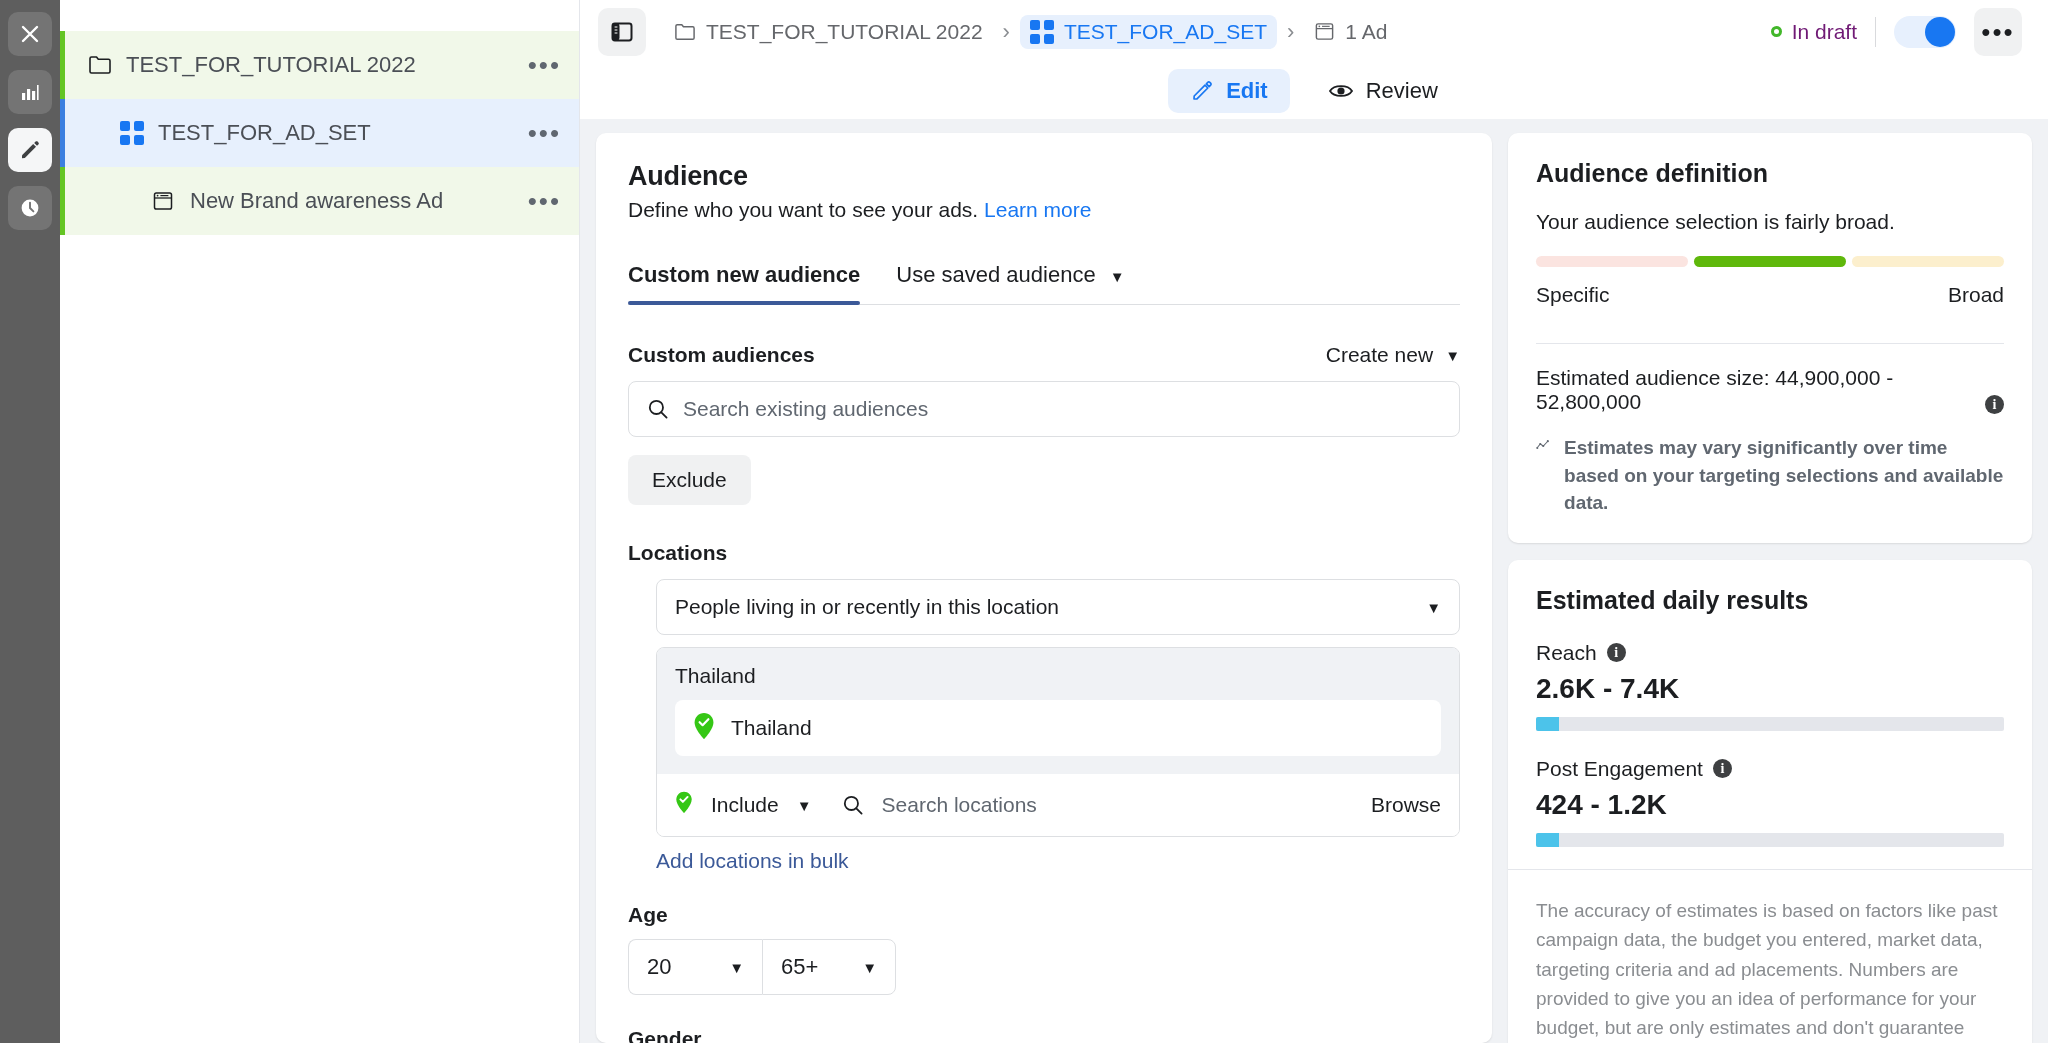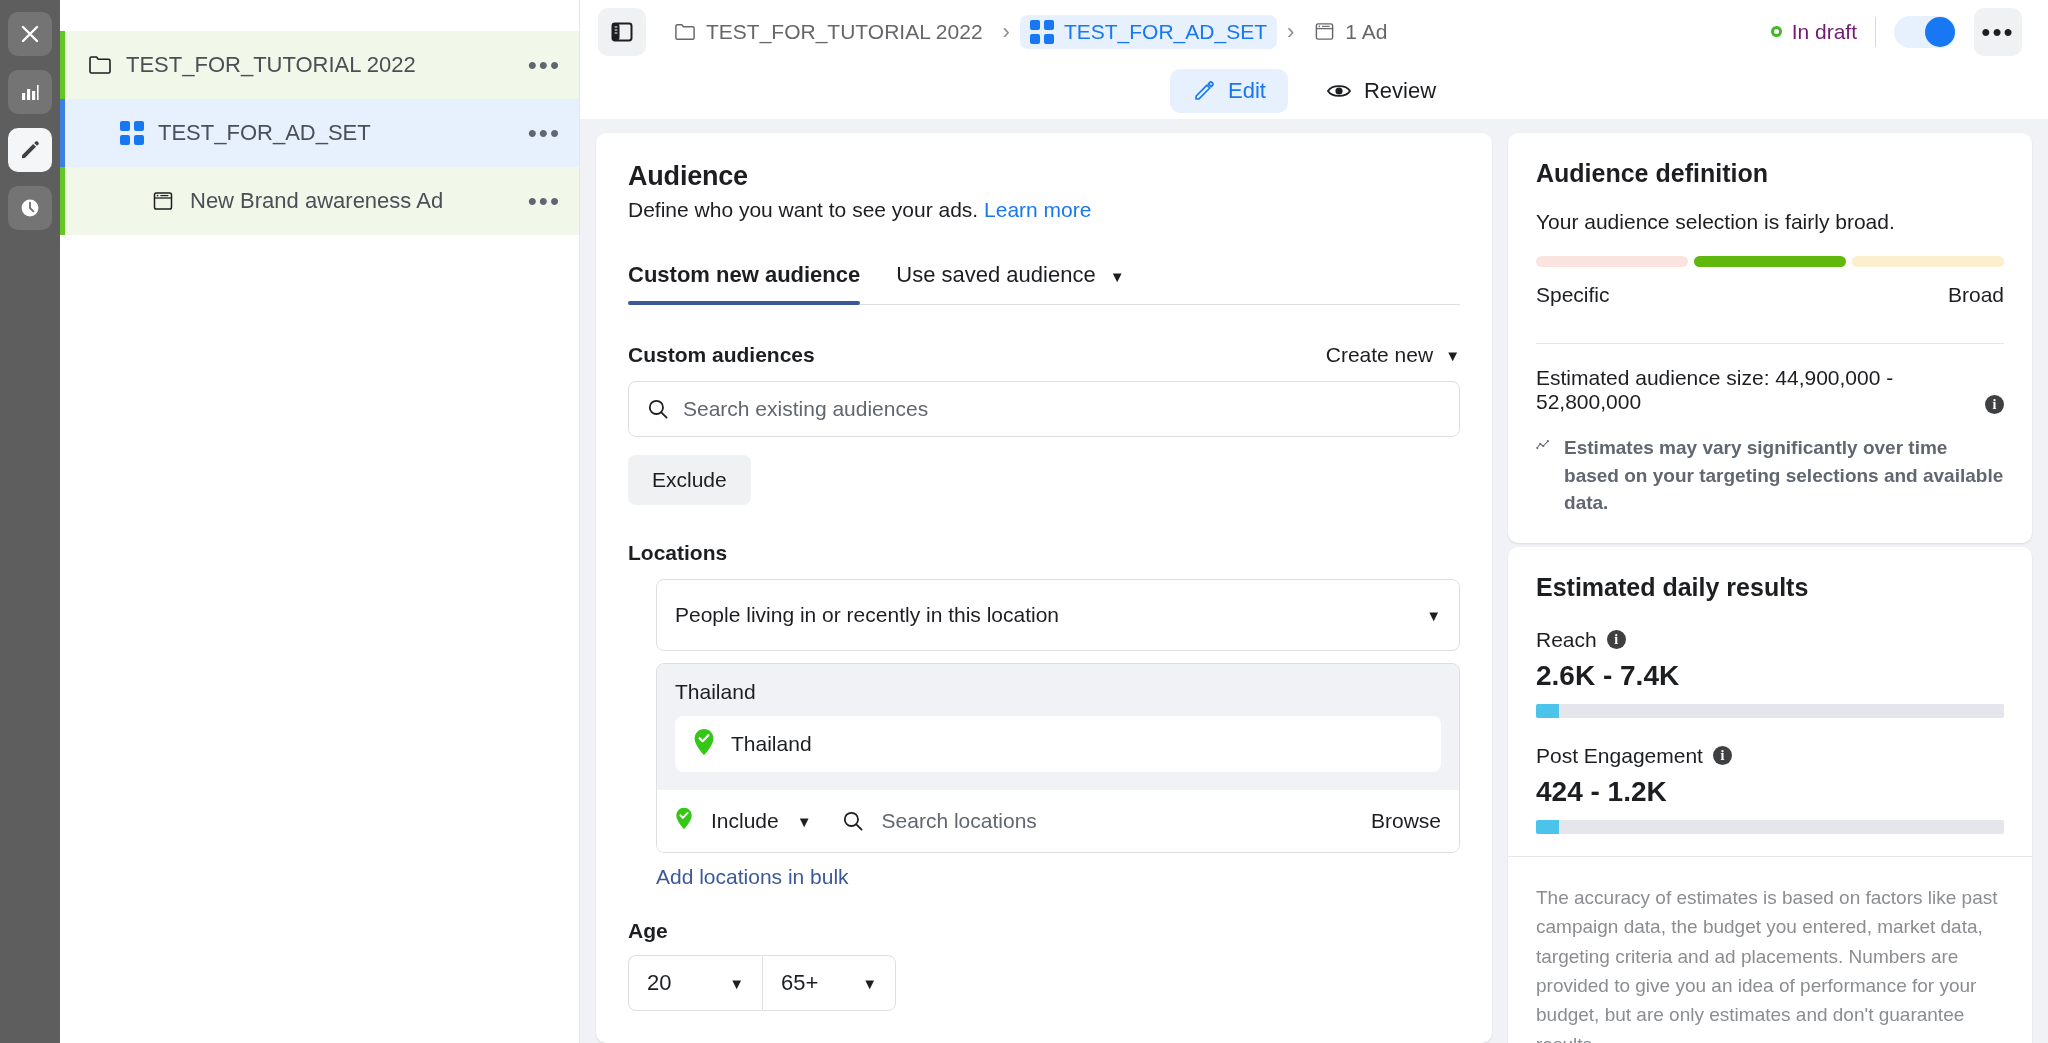--- a/index.html
+++ b/index.html
@@ -112,31 +112,31 @@
     color: #1c1e21; font-size: 26px; letter-spacing: 2px; line-height: 8px;
   }
 
   
   .modebar { height: 56px; flex: 0 0 56px; display: flex; align-items: center; justify-content: center; gap: 16px; background:#ffffff;}
   .mode {
     display: flex; align-items: center; gap: 12px;
     padding: 9px 22px; border-radius: 10px; cursor: pointer;
     font-size: 22px; color: #1c1e21;
   }
-  .mode.active { background: #e7f0fd; color: #1877f2; font-weight: normal; }
+  .mode.active { background: #e7f0fd; color: #1877f2; font-weight: bold; }
 
   
   .body { flex: 1 1 auto; display: flex; background: #f0f2f5; min-height: 0; padding: 14px 16px 0 16px; gap: 16px; overflow: hidden; }
 
   .card {
     background: #ffffff; border-radius: 10px;
     box-shadow: 0 1px 2px rgba(0,0,0,0.10);
   }
   .form-card { flex: 1 1 auto; padding: 28px 32px 0 32px; min-width: 0; overflow: hidden; }
-  .side-col { width: 524px; flex: 0 0 524px; display: flex; flex-direction: column; gap: 4px; }
+  .side-col { width: 524px; flex: 0 0 524px; display: flex; flex-direction: column; gap: 17px; }
 
   h2.sec-title { font-size: 27px; color: #1c1e21; font-weight: bold; letter-spacing: -.2px; }
   .sec-sub { font-size: 21px; color: #1c1e21; margin-top: 6px; }
   .link { color: #1877f2; cursor: pointer; }
 
   .tabs { display: flex; gap: 36px; margin-top: 40px; border-bottom: 1px solid #dddfe2; }
   .tab { font-size: 22px; color: #1c1e21; padding-bottom: 16px; cursor: pointer; position: relative; }
   .tab.active { font-weight: bold; color: #1c1e21; }
   .tab.active::after {
     content: ""; position: absolute; left: 0; right: 0; bottom: -1px;
@@ -155,21 +155,21 @@
   }
   .input .ph { font-size: 21px; color: #606770; }
 
   .btn-plain {
     display: inline-flex; align-items: center; justify-content: center;
     height: 50px; padding: 0 24px; border-radius: 8px;
     background: #f0f1f2; font-size: 21px; color: #1c1e21; cursor: pointer; border: none;
   }
 
   .select {
-    height: 72px; border: 1px solid #dddfe2; border-radius: 8px;
+    height: 56px; border: 1px solid #dddfe2; border-radius: 8px;
     display: flex; align-items: center; justify-content: space-between;
     padding: 0 18px; font-size: 21px; color: #1c1e21; background: #fff; cursor: pointer;
   }
   .caret-dn { font-size: 15px; color: #1c1e21; }
 
   .loc-box { border: 1px solid #dddfe2; border-radius: 8px; overflow: hidden; margin-top: 12px; }
   .loc-group { background: #f0f2f5; padding: 16px 18px 18px 18px; }
   .loc-group-title { font-size: 21px; color: #1c1e21; margin-bottom: 12px; }
   .loc-item {
     background: #ffffff; border-radius: 8px; height: 56px;

